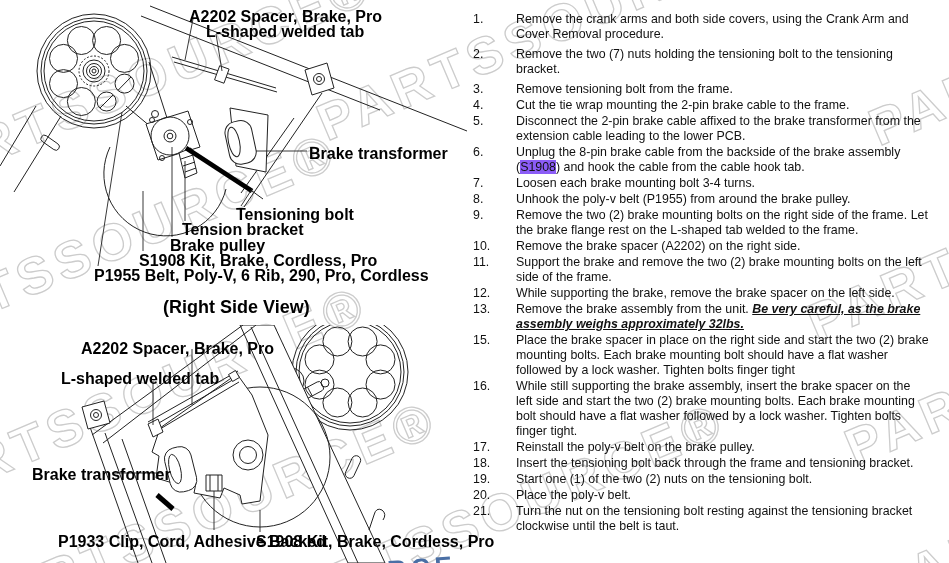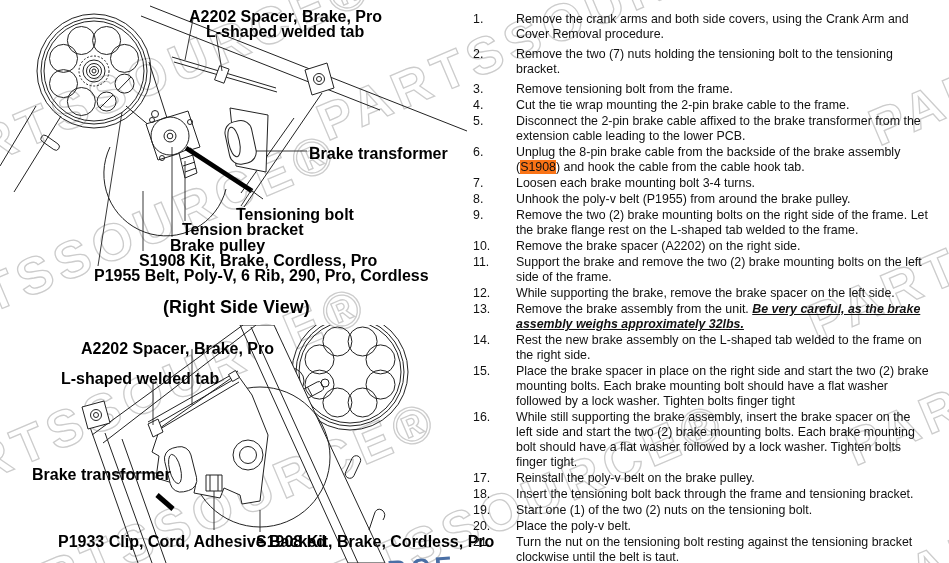--- a/index.html
+++ b/index.html
@@ -17,21 +17,21 @@
   .d2{position:absolute;left:0;top:325px;z-index:1;}
   .dlabel{position:absolute;z-index:2;font-size:16px;font-weight:bold;color:#000;white-space:nowrap;}
   .dcaption{position:absolute;z-index:2;font-size:18px;font-weight:bold;color:#000;white-space:nowrap;}
   
   .instructions{position:absolute;left:473px;top:12px;width:457px;z-index:1;
                 font-size:12.4px;line-height:15px;color:#111;}
   .li{display:flex;margin-bottom:1px;}
   .li.gap{margin-bottom:5px;}
   .num{flex:0 0 24px;width:24px;}
   .txt{flex:1;margin-left:19px;}
-  .hl{background:#f97316;}
+  .hl{background:#8b5cf6;}
   .em{font-weight:bold;font-style:italic;text-decoration:underline;}
   svg line,svg circle,svg path,svg rect,svg polygon,svg ellipse{vector-effect:non-scaling-stroke;}
 </style>
 </head>
 <body>
 
 <div class="page">
 
   <div class="wm-layer">
     <span class="wm" style="left:-95px;top:150px;">PARTSSOURCE®</span>
@@ -292,24 +292,20 @@
     </div>
     <div class="li">
       <span class="num">12.</span>
       <div class="txt">While supporting the brake, remove the brake spacer on the left side.</div>
     </div>
     <div class="li">
       <span class="num">13.</span>
       <div class="txt"><span>Remove the brake assembly from the unit.  </span><span class="em">Be very careful, as the brake assembly weighs approximately 32lbs.</span></div>
     </div>
     <div class="li">
-      <span class="num">14.</span>
-      <div class="txt">Rest the new brake assembly on the L-shaped tab welded to the frame on the right side.</div>
-    </div>
-    <div class="li">
       <span class="num">15.</span>
       <div class="txt">Place the brake spacer in place on the right side and start the two (2) brake mounting bolts.  Each brake mounting bolt should have a flat washer followed by a lock washer.  Tighten bolts finger tight</div>
     </div>
     <div class="li">
       <span class="num">16.</span>
       <div class="txt">While still supporting the brake assembly, insert the brake spacer on the left side and start the two (2) brake mounting bolts.  Each brake mounting bolt should have a flat washer followed by a lock washer.  Tighten bolts finger tight.</div>
     </div>
     <div class="li">
       <span class="num">17.</span>
       <div class="txt">Reinstall the poly-v belt on the brake pulley.</div>

